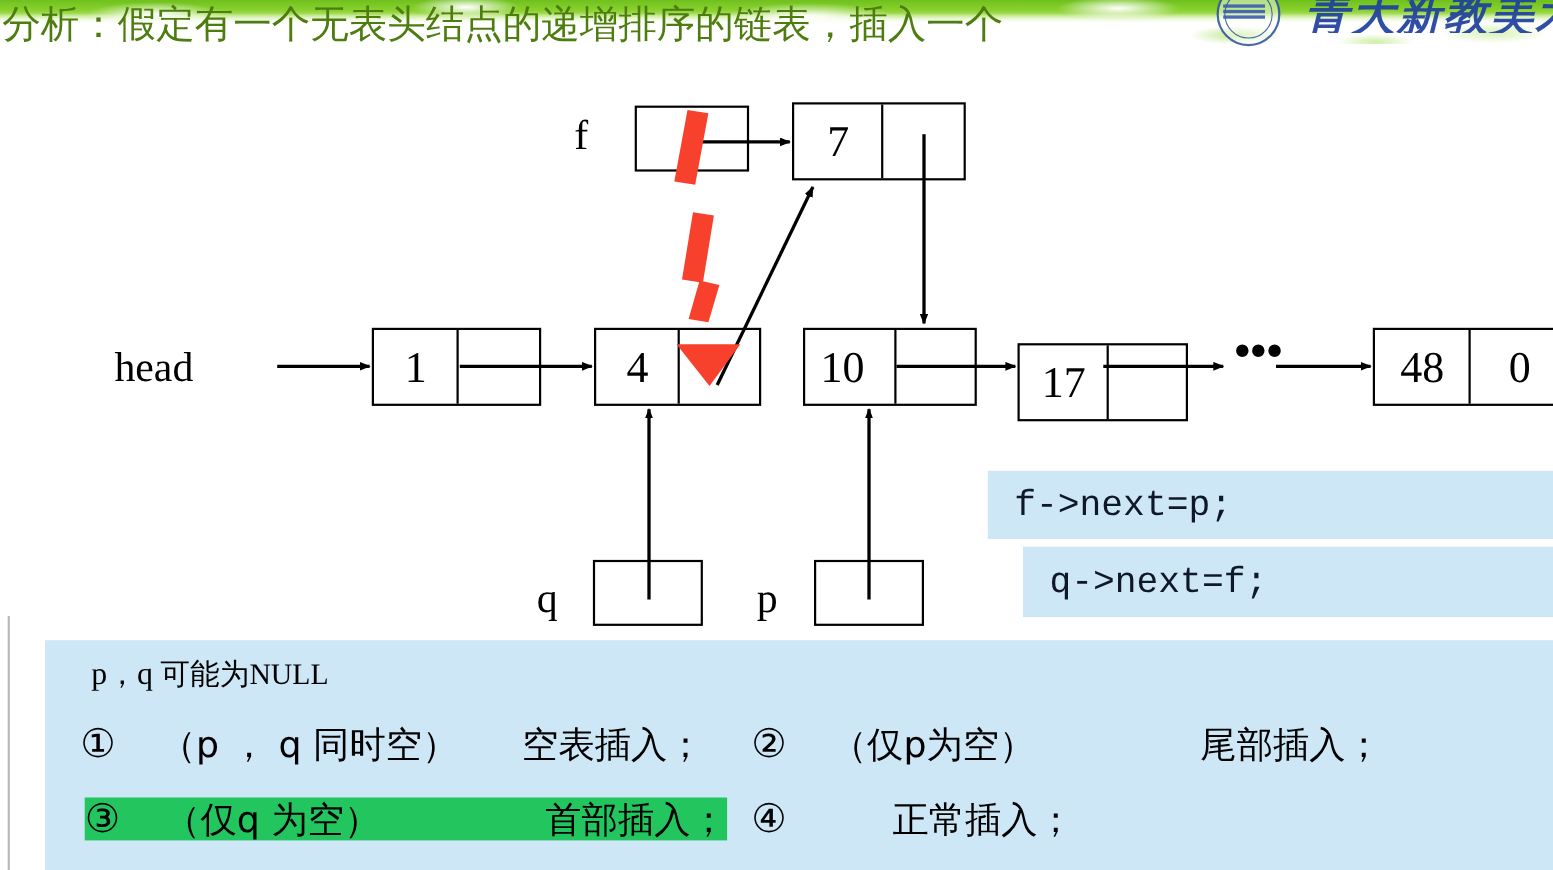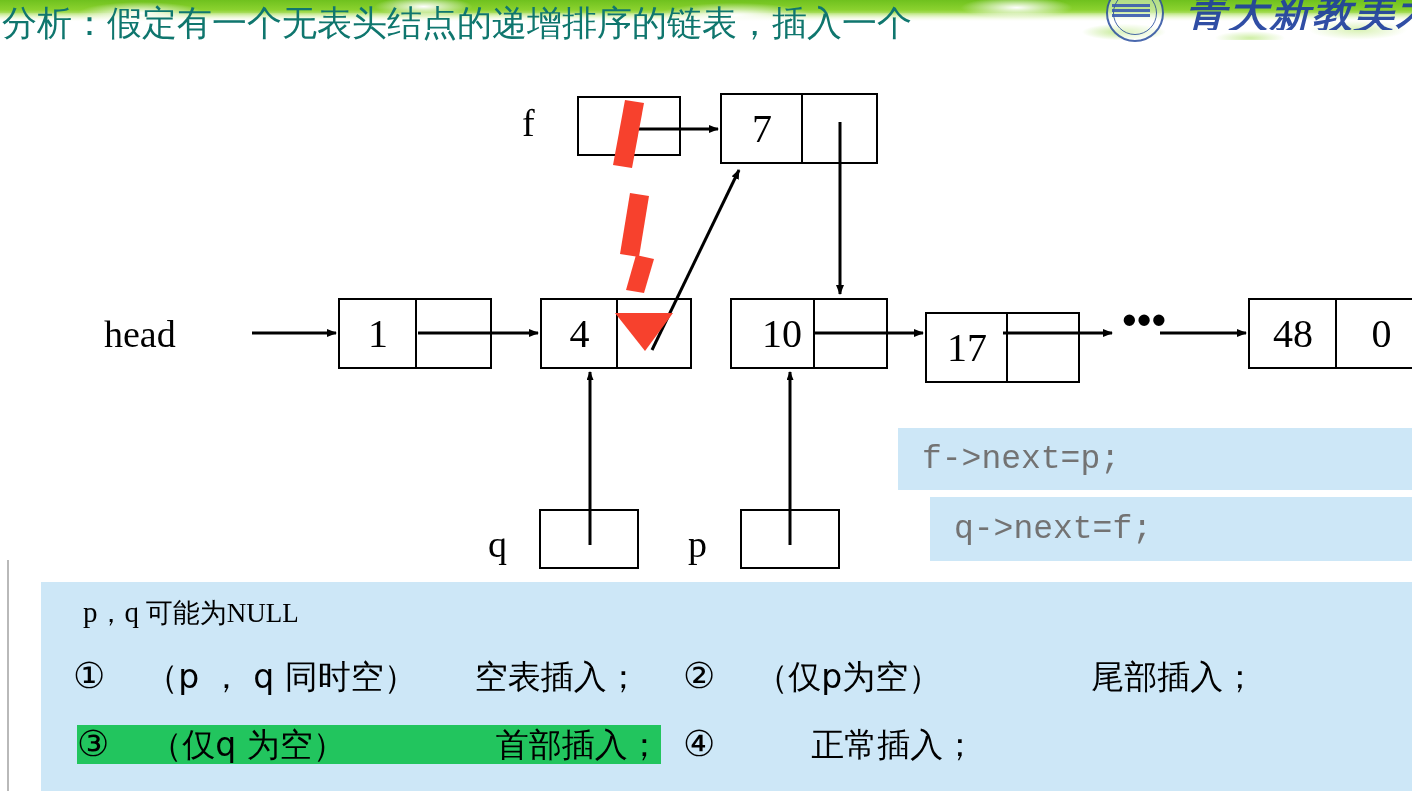--- a/index.html
+++ b/index.html
@@ -51,21 +51,21 @@
     position:absolute;left:1186px;top:-14px;width:226px;height:44px;
     color:#1f3f9e;font-family:"Liberation Serif",serif;font-size:40px;
     font-weight:bold;font-style:italic;letter-spacing:2px;white-space:nowrap;
     overflow:hidden;opacity:.92;
   }
 
   
   .title{
     position:absolute;left:2px;top:2px;width:1180px;
     font-family:"DejaVu Sans", sans-serif;
-    font-size:35px;line-height:43px;color:#0f766e;
+    font-size:35px;line-height:43px;color:#4d7c0f;
     letter-spacing:0px;
   }
   .title .l2{display:block;}
 
   
   .node{
     position:absolute;box-sizing:border-box;
     border:2px solid #000;background:#fff;
   }
   .node .sep{
@@ -86,21 +86,21 @@
 
   
   #arrows{position:absolute;left:0;top:0;width:1412px;height:791px;pointer-events:none;}
 
   
   .codebox{
     position:absolute;box-sizing:border-box;
     background:#cde7f7;
     display:flex;align-items:center;
     font-family:"Liberation Mono","DejaVu Sans Mono",monospace;
-    font-size:33px;color:#737373;padding-left:24px;
+    font-size:33px;color:#0f172a;padding-left:24px;
     letter-spacing:0px;
   }
 
   
   .panel{
     position:absolute;left:41px;top:582px;width:1371px;height:209px;
     background:#cde7f7;
   }
   .panel-left-rule{
     position:absolute;left:7px;top:560px;width:2px;height:231px;background:#b9b9b9;
@@ -153,21 +153,21 @@
     <div class="val" style="left:0;width:76px;">1</div>
     <div class="sep" style="left:75px;"></div>
   </div>
 
   <div class="node" style="left:540px;top:298px;width:152px;height:71px;">
     <div class="val" style="left:0;width:75px;">4</div>
     <div class="sep" style="left:74px;"></div>
   </div>
 
   <div class="node" style="left:730px;top:298px;width:158px;height:71px;">
-    <div class="val" style="left:16px;width:68px;">10</div>
+    <div class="val" style="left:0;width:68px;">10</div>
     <div class="sep" style="left:81px;"></div>
   </div>
 
   <div class="node" style="left:925px;top:312px;width:155px;height:71px;">
     <div class="val" style="left:0;width:80px;">17</div>
     <div class="sep" style="left:79px;"></div>
   </div>
 
   <div class="lbl" style="left:1122px;top:296px;font-size:42px;font-weight:bold;">•••</div>
 

